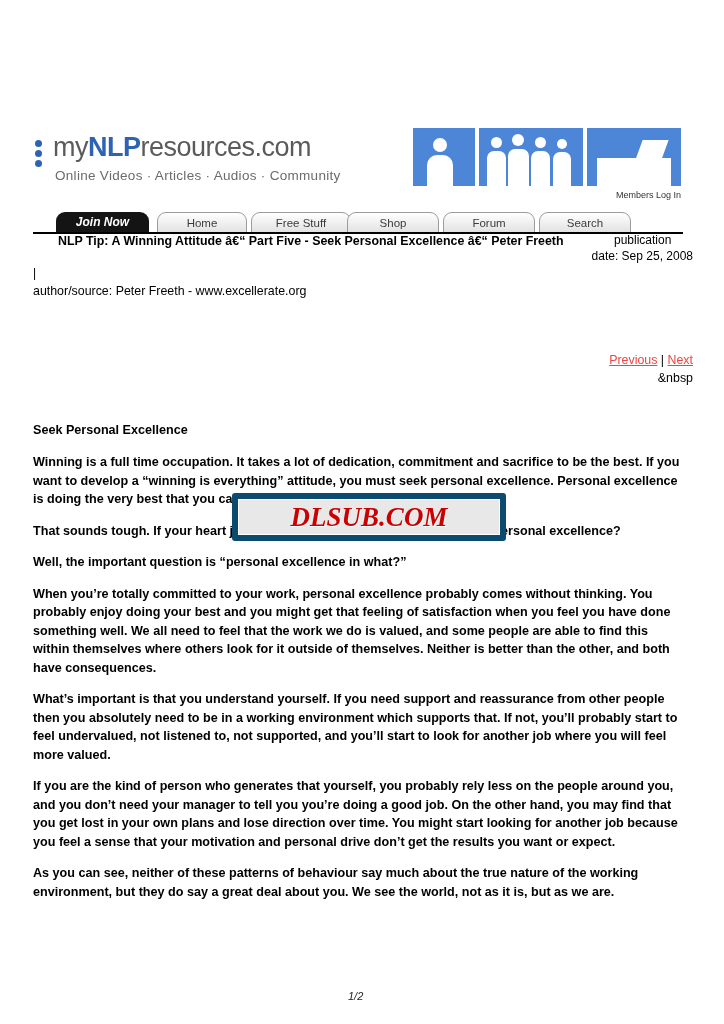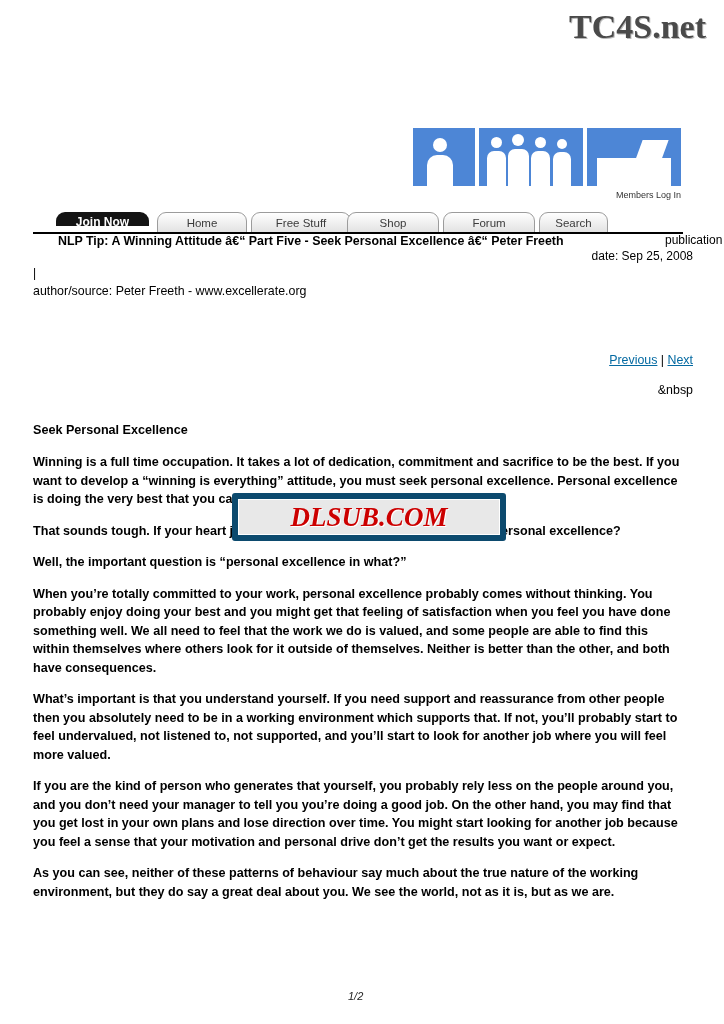--- a/index.html
+++ b/index.html
@@ -132,34 +132,35 @@
     background: linear-gradient(#ffffff, #e2e2e2);
     border: 1px solid #9c9c9c;
     border-radius: 9px 9px 0 0;
     box-sizing: border-box;
   }
   .nav-join {
     position: absolute;
     top: 0;
     left: 23px;
     width: 93px;
-    height: 14px;
+    height: 21px;
     line-height: 21px;
     text-align: center;
     font-size: 12px;
     font-weight: bold;
+    font-style: italic;
     color: #ffffff;
     background: #141414;
     border-radius: 9px 9px 0 0;
   }
   .nav-home   { left: 124px; width: 90px; text-align: center; }
   .nav-free   { left: 218px; width: 100px; }
   .nav-shop   { left: 314px; width: 92px; }
   .nav-forum  { left: 410px; width: 92px; }
-  .nav-search { left: 506px; width: 69px; }
+  .nav-search { left: 506px; width: 92px; }
   .nav-underline {
     position: absolute;
     left: 0;
     top: 20px;
     width: 650px;
     height: 2px;
     background: #000000;
   }
 
   
@@ -167,21 +168,21 @@
     position: absolute;
     left: 58px;
     top: 233px;
     width: 570px;
     font-size: 12.4px;
     font-weight: bold;
     line-height: 16px;
   }
   .pub-label {
     position: absolute;
-    left: 665px;
+    left: 614px;
     top: 233px;
     font-size: 12px;
   }
   .pub-date {
     position: absolute;
     right: 31px;
     top: 249px;
     font-size: 12px;
     text-align: right;
   }
@@ -200,29 +201,28 @@
 
   
   .prevnext {
     position: absolute;
     right: 31px;
     top: 353px;
     font-size: 12.4px;
     text-align: right;
   }
   .prevnext a {
-    color: #0369a1;
+    color: #ef4444;
     text-decoration: underline;
   }
   .nbsp-line {
     position: absolute;
     right: 31px;
     top: 371px;
     font-size: 12.4px;
-    margin-top: 12px;
   }
 
   
   .byline {
     position: absolute;
     left: 0;
     top: 389px;
     width: 724px;
     text-align: center;
     font-size: 12.6px;
@@ -289,24 +289,34 @@
     font-size: 11px;
     font-style: italic;
     color: #222;
   }
 </style>
 </head>
 <body>
 
 <div class="page">
 
-  <div class="tc4s">TC4S.net</div>
 
   <div class="site-header">
 
+    <div class="logo-area">
+      <div class="logo-dots">
+        <i></i>
+          <i></i>
+          <i></i>
+      </div>
+      <div class="logo-text">
+        <span class="my">my</span><span class="nlp">NLP</span><span class="res">resources.com</span>
+      </div>
+      <div class="logo-sub">Online Videos · Articles · Audios · Community</div>
+    </div>
 
     <div class="banner-imgs">
       <div class="banner-img bi1">
         <div class="fig" style="left:20px;top:10px;width:14px;height:14px;border-radius:50%;"></div>
         <div class="fig" style="left:14px;top:27px;width:26px;height:31px;border-radius:10px 10px 0 0;"></div>
       </div>
       <div class="banner-img bi2">
         <div class="fig" style="left:12px;top:9px;width:11px;height:11px;border-radius:50%;"></div>
         <div class="fig" style="left:8px;top:23px;width:19px;height:35px;border-radius:7px 7px 0 0;"></div>
         <div class="fig" style="left:33px;top:6px;width:12px;height:12px;border-radius:50%;"></div>

